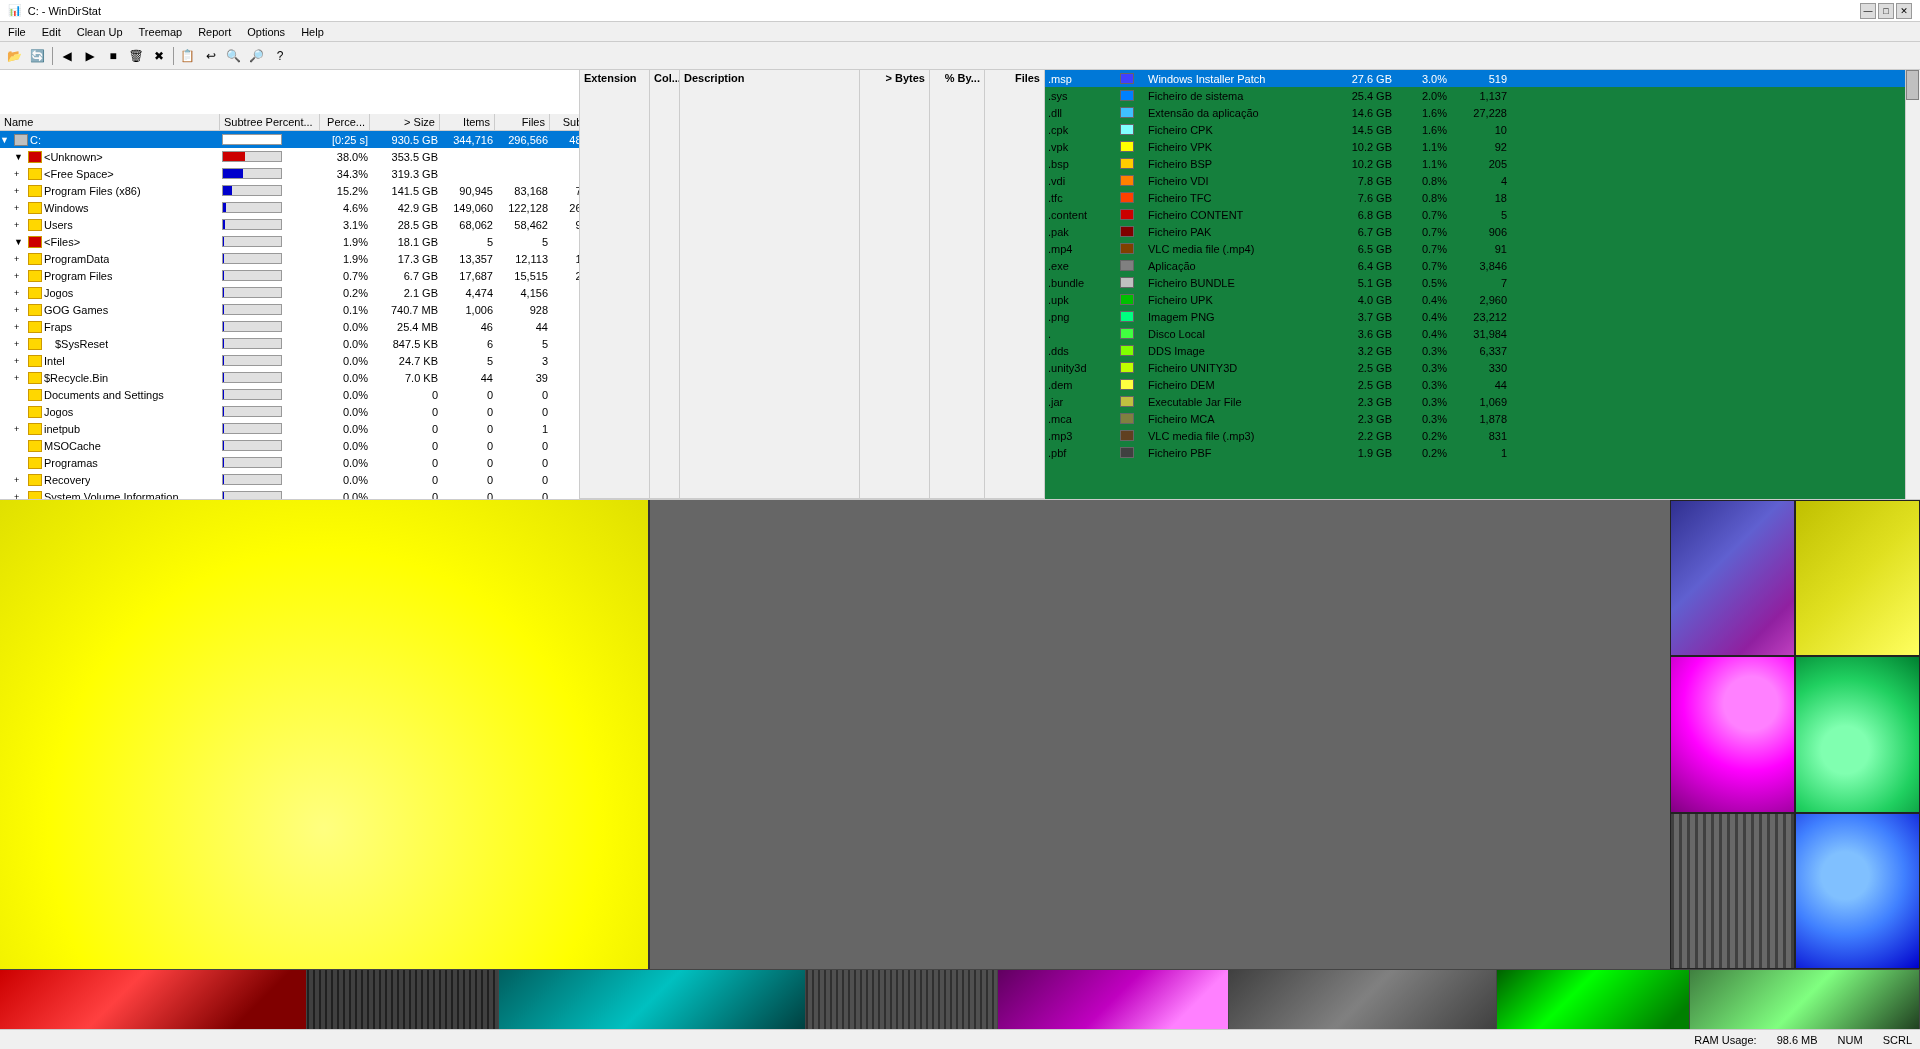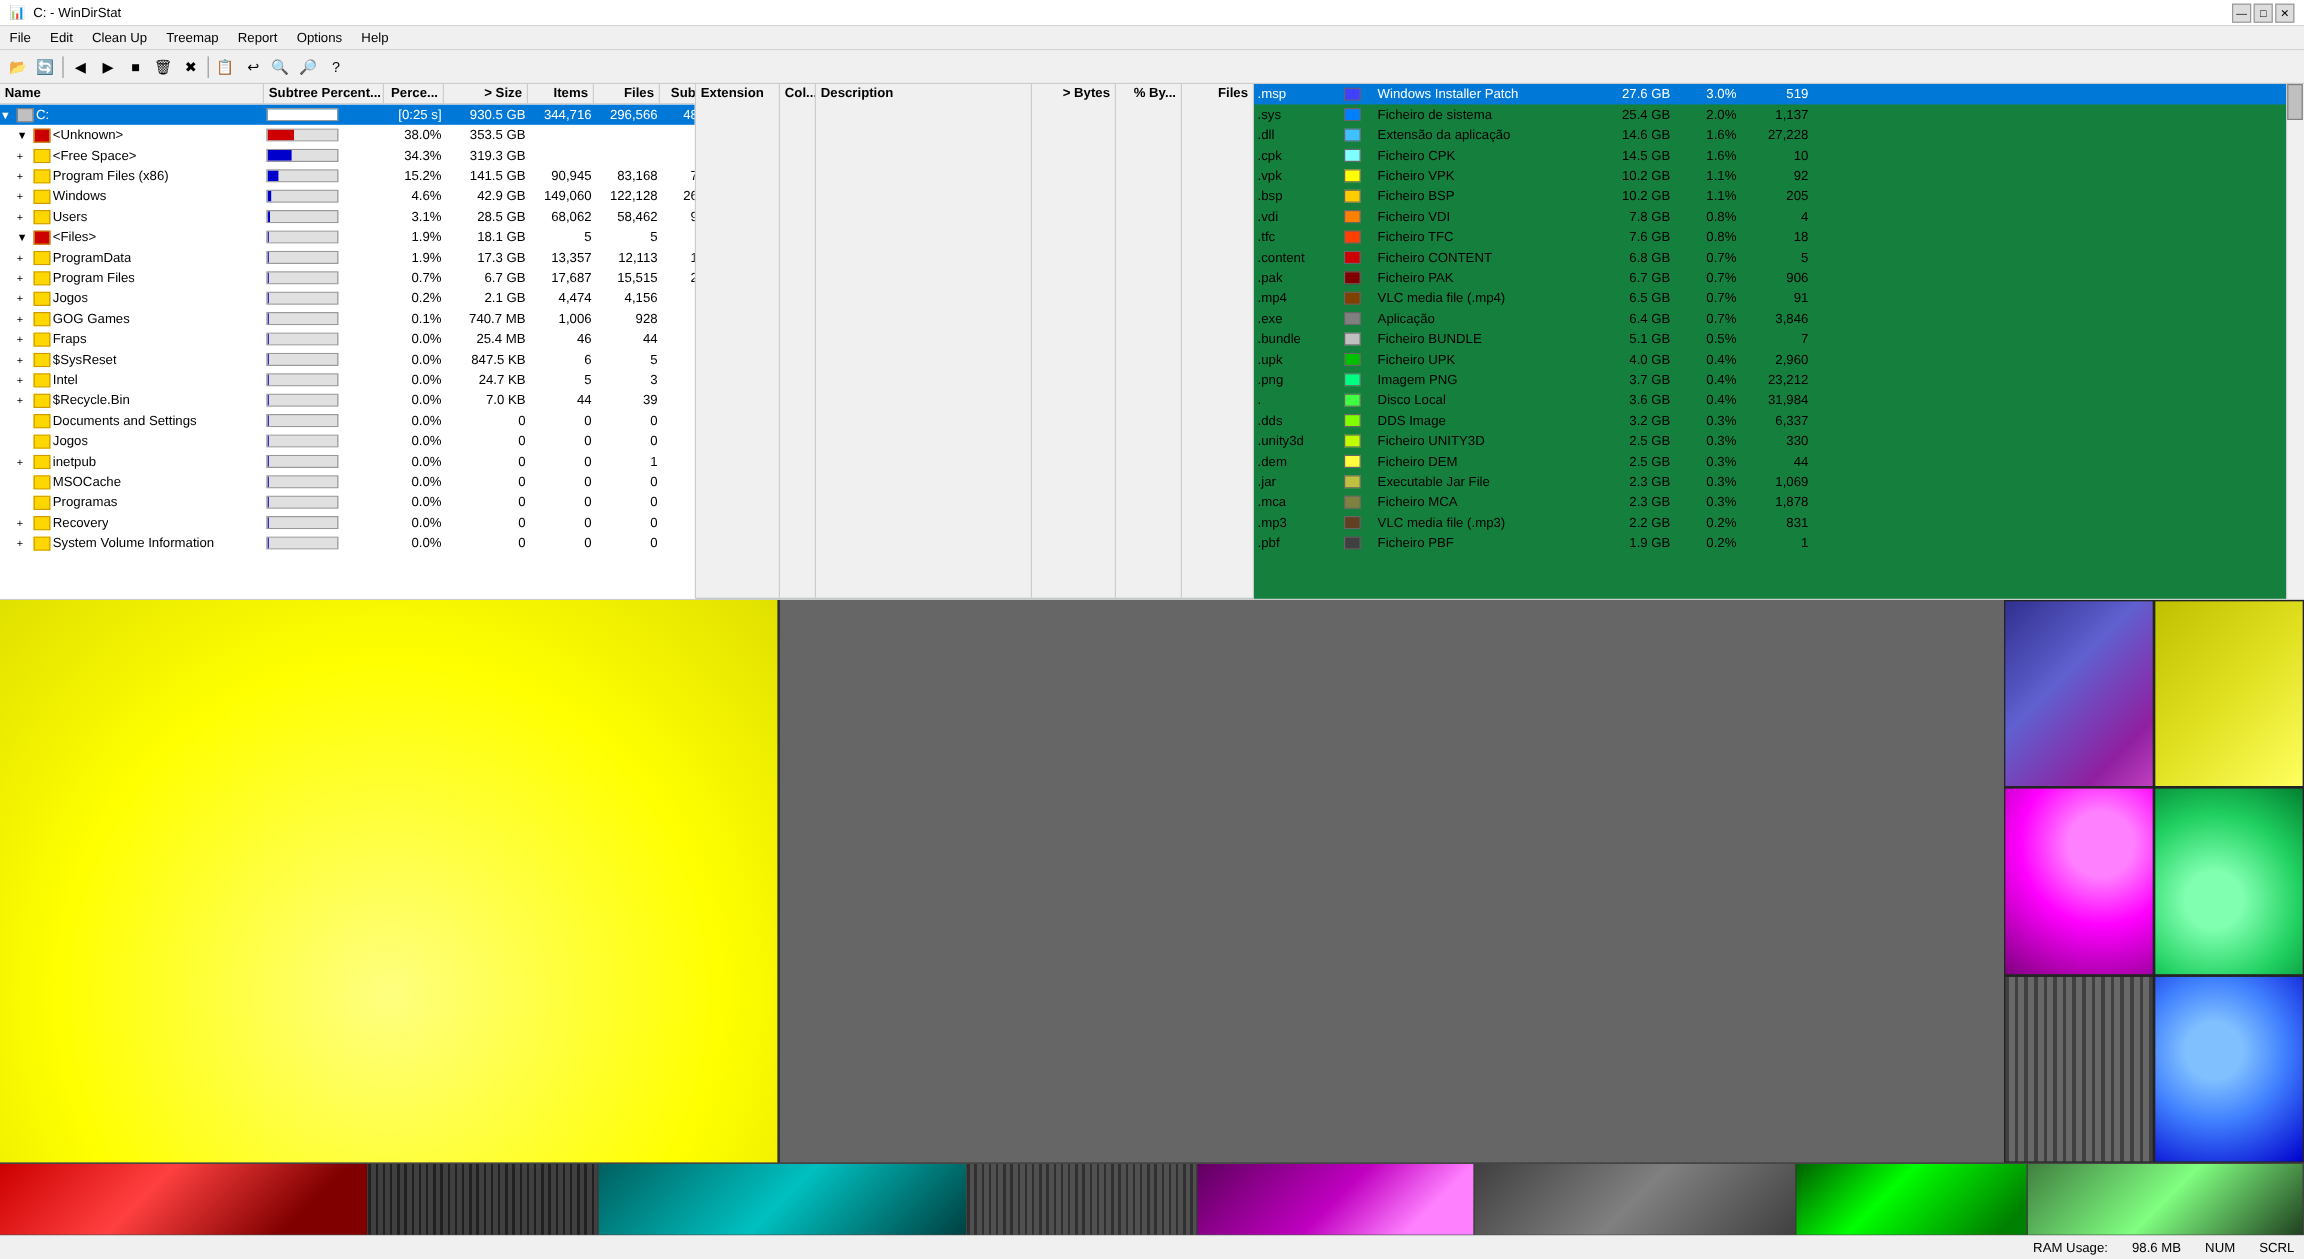--- a/index.html
+++ b/index.html
@@ -21,21 +21,21 @@
     .toolbar-sep { width: 1px; height: 18px; background: #999; margin: 0 2px; }
     
     
     #main-container { display: flex; flex-direction: column; height: calc(1049px - 22px - 20px - 28px - 20px); }
     
     
     #upper-section { display: flex; height: 430px; border-bottom: 1px solid #ccc; }
     
     
     #tree-panel { width: 580px; border-right: 1px solid #ccc; overflow: hidden; background: white; display: flex; flex-direction: column; }
-    #tree-header { display: flex; background: #f0f0f0; border-bottom: 1px solid #ccc; font-weight: bold; font-size: 11px; flex-shrink: 0; }
+    #tree-header { display: flex; background: #f0f0f0; border-bottom: 1px solid #ccc; font-weight: normal; font-size: 11px; flex-shrink: 0; margin-top: 44px; }
     .tree-col { padding: 2px 4px; border-right: 1px solid #ccc; white-space: nowrap; overflow: hidden; }
     #tree-body { overflow-y: auto; overflow-x: hidden; flex: 1; }
     .tree-row { display: flex; align-items: center; height: 17px; cursor: pointer; }
     .tree-row.selected { background: #0078d7; color: white; }
     .tree-row.selected .bar-fill { background: #fff !important; }
     .tree-cell { padding: 0 2px; white-space: nowrap; overflow: hidden; font-size: 11px; }
     .tree-name-cell { display: flex; align-items: center; width: 220px; flex-shrink: 0; }
     .expand-btn { width: 14px; font-size: 9px; cursor: pointer; flex-shrink: 0; }
     .folder-icon { width: 14px; height: 12px; background: #ffd700; border: 1px solid #cc9900; margin-right: 2px; flex-shrink: 0; font-size: 9px; display: flex; align-items: center; justify-content: center; }
     .unknown-icon { background: #cc0000; }
@@ -355,21 +355,21 @@
             <div class="tree-cell col-perce">0.0%</div>
             <div class="tree-cell col-size">25.4 MB</div>
             <div class="tree-cell col-items">46</div>
             <div class="tree-cell col-files">44</div>
             <div class="tree-cell col-subdirs">2</div>
           </div>
           <div class="tree-row">
             <div class="tree-cell tree-name-cell col-name" style="padding-left: 14px;">
               <span class="expand-btn">+</span>
               <span class="folder-icon"></span>
-              <span style="overflow: hidden; text-overflow: ellipsis;">$SysReset</span>
+              <span style="overflow: hidden; text-overflow: ellipsis; margin-left: 11px;">$SysReset</span>
             </div>
             <div class="tree-cell col-subtree" style="display: flex; align-items: center;">
               <div class="bar-container">
                 <div class="bar-fill bar-blue" style="width: 1%;"></div>
               </div>
             </div>
             <div class="tree-cell col-perce">0.0%</div>
             <div class="tree-cell col-size">847.5 KB</div>
             <div class="tree-cell col-items">6</div>
             <div class="tree-cell col-files">5</div>

